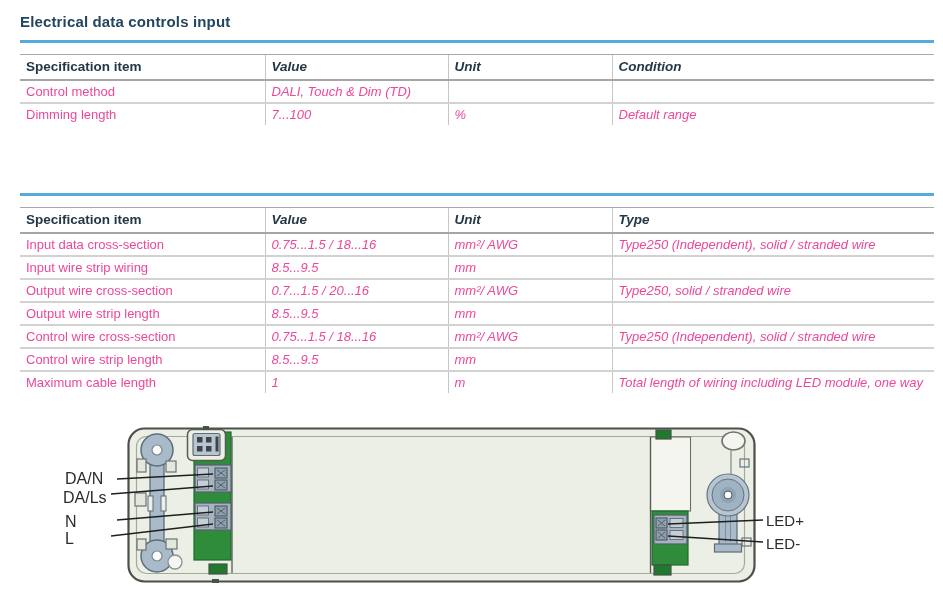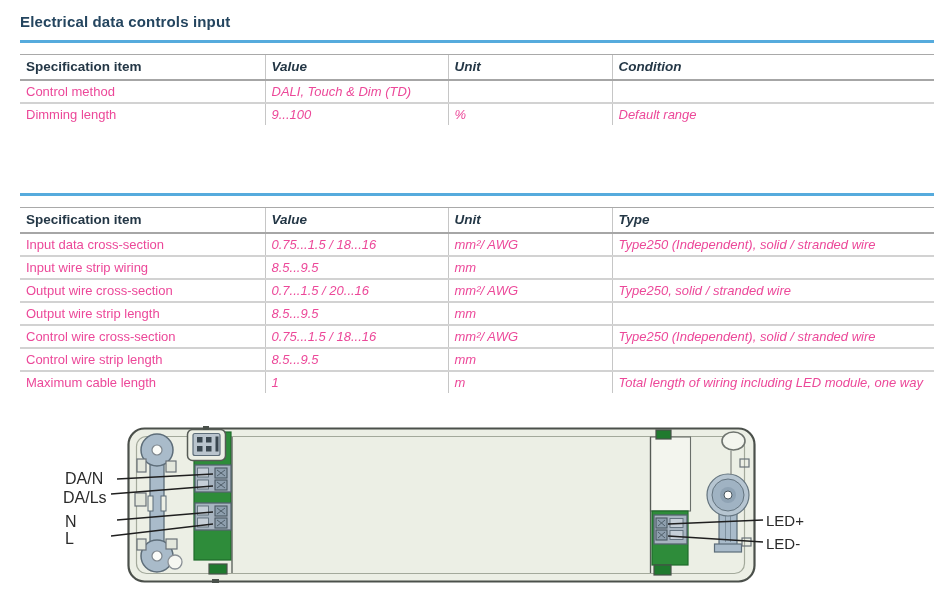--- a/index.html
+++ b/index.html
@@ -44,21 +44,21 @@
       </thead>
       <tbody>
         <tr>
           <td>Control method</td>
           <td>DALI, Touch &amp; Dim (TD)</td>
           <td></td>
           <td></td>
         </tr>
         <tr>
           <td>Dimming length</td>
-          <td>9...100</td>
+          <td>7...100</td>
           <td>%</td>
           <td>Default range</td>
         </tr>
       </tbody>
     </table>
   </div>
 
   <div class="section" style="top:183px;">
     <div class="rule"></div>
     <table class="spec">

